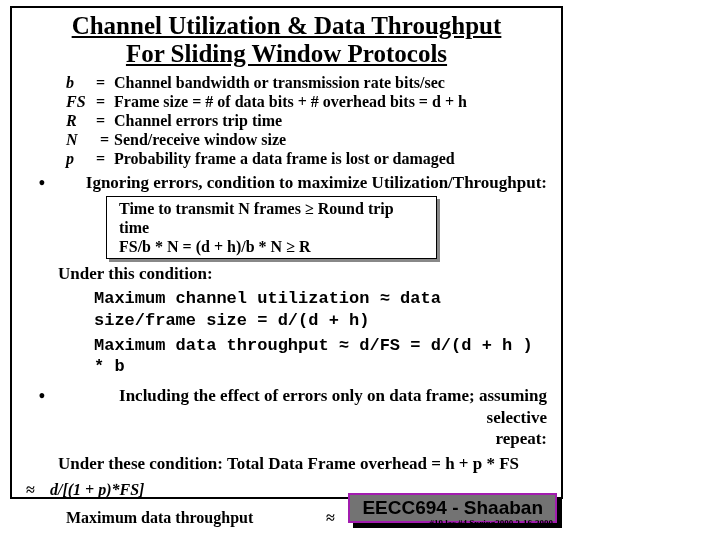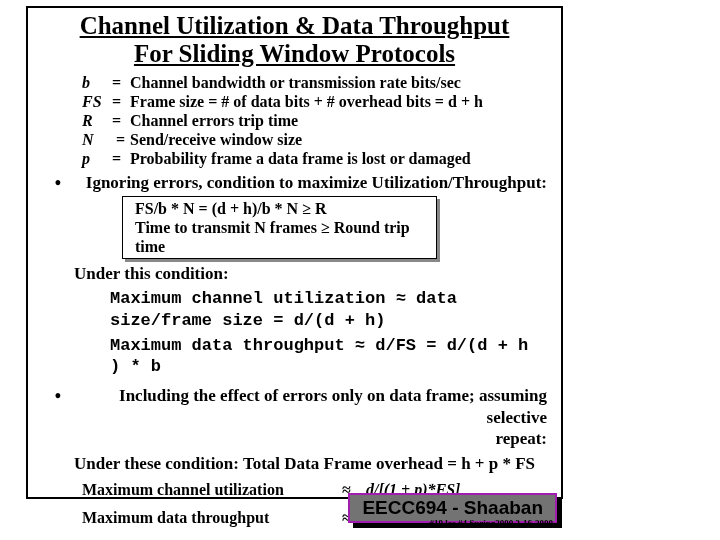--- a/index.html
+++ b/index.html
@@ -8,21 +8,21 @@
     background: #fff;
   }
   .page {
     box-sizing: border-box;
     width: 573px;
     height: 540px;
     background: #ffffff;
     font-family: "Times New Roman", Times, serif;
     color: #000;
     position: relative;
-    padding: 6px 10px 0 26px;
+    padding: 6px 10px 0 10px;
   }
   .outer-frame {
     box-sizing: border-box;
     width: 100%;
     height: 493px;
     border: 2px solid #000;
     padding: 4px 14px;
     position: relative;
   }
   .title {
@@ -154,40 +154,39 @@
         <div class="def-txt">Probability frame  a data frame is lost or damaged</div>
       </div>
     </div>
 
     <div class="section">
       <div class="bullet">•</div>
       <div class="section-body">Ignoring errors, condition to maximize Utilization/Throughput:</div>
     </div>
 
     <div class="box1">
+      <div>Time to transmit N frames      ≥     Round trip time</div>
       <div>FS/b * N  =  (d + h)/b  *  N        ≥     R</div>
-      <div>Time to transmit N frames      ≥     Round trip time</div>
     </div>
 
     <div class="sub indent1">Under this condition:</div>
     <div class="sub indent2">Maximum channel utilization   ≈   data size/frame size   =  d/(d + h)</div>
     <div class="sub indent2">Maximum data throughput       ≈   d/FS  =  d/(d  + h )  *  b</div>
 
     <div class="section" style="margin-top:8px;">
       <div class="bullet">•</div>
       <div class="section-body">
         <span>Including the effect of errors only on data frame; assuming selective</span><br>
         <span>repeat:</span>
       </div>
     </div>
 
     <div class="sub indent1">Under these condition:     Total Data Frame overhead  =  h  +  p * FS</div>
 
     <div class="bottom-row">
-      <div class="br-label">Maximum channel utilization</div>
       <div class="br-sym">≈</div>
       <div class="br-expr ital">d/[(1 + p)*FS]</div>
     </div>
     <div class="bottom-row">
       <div class="br-label">Maximum data throughput</div>
       <div class="br-sym">≈</div>
       <div class="br-expr ital">d/[(1 + p)*FS]  * b</div>
     </div>
 
   </div>

